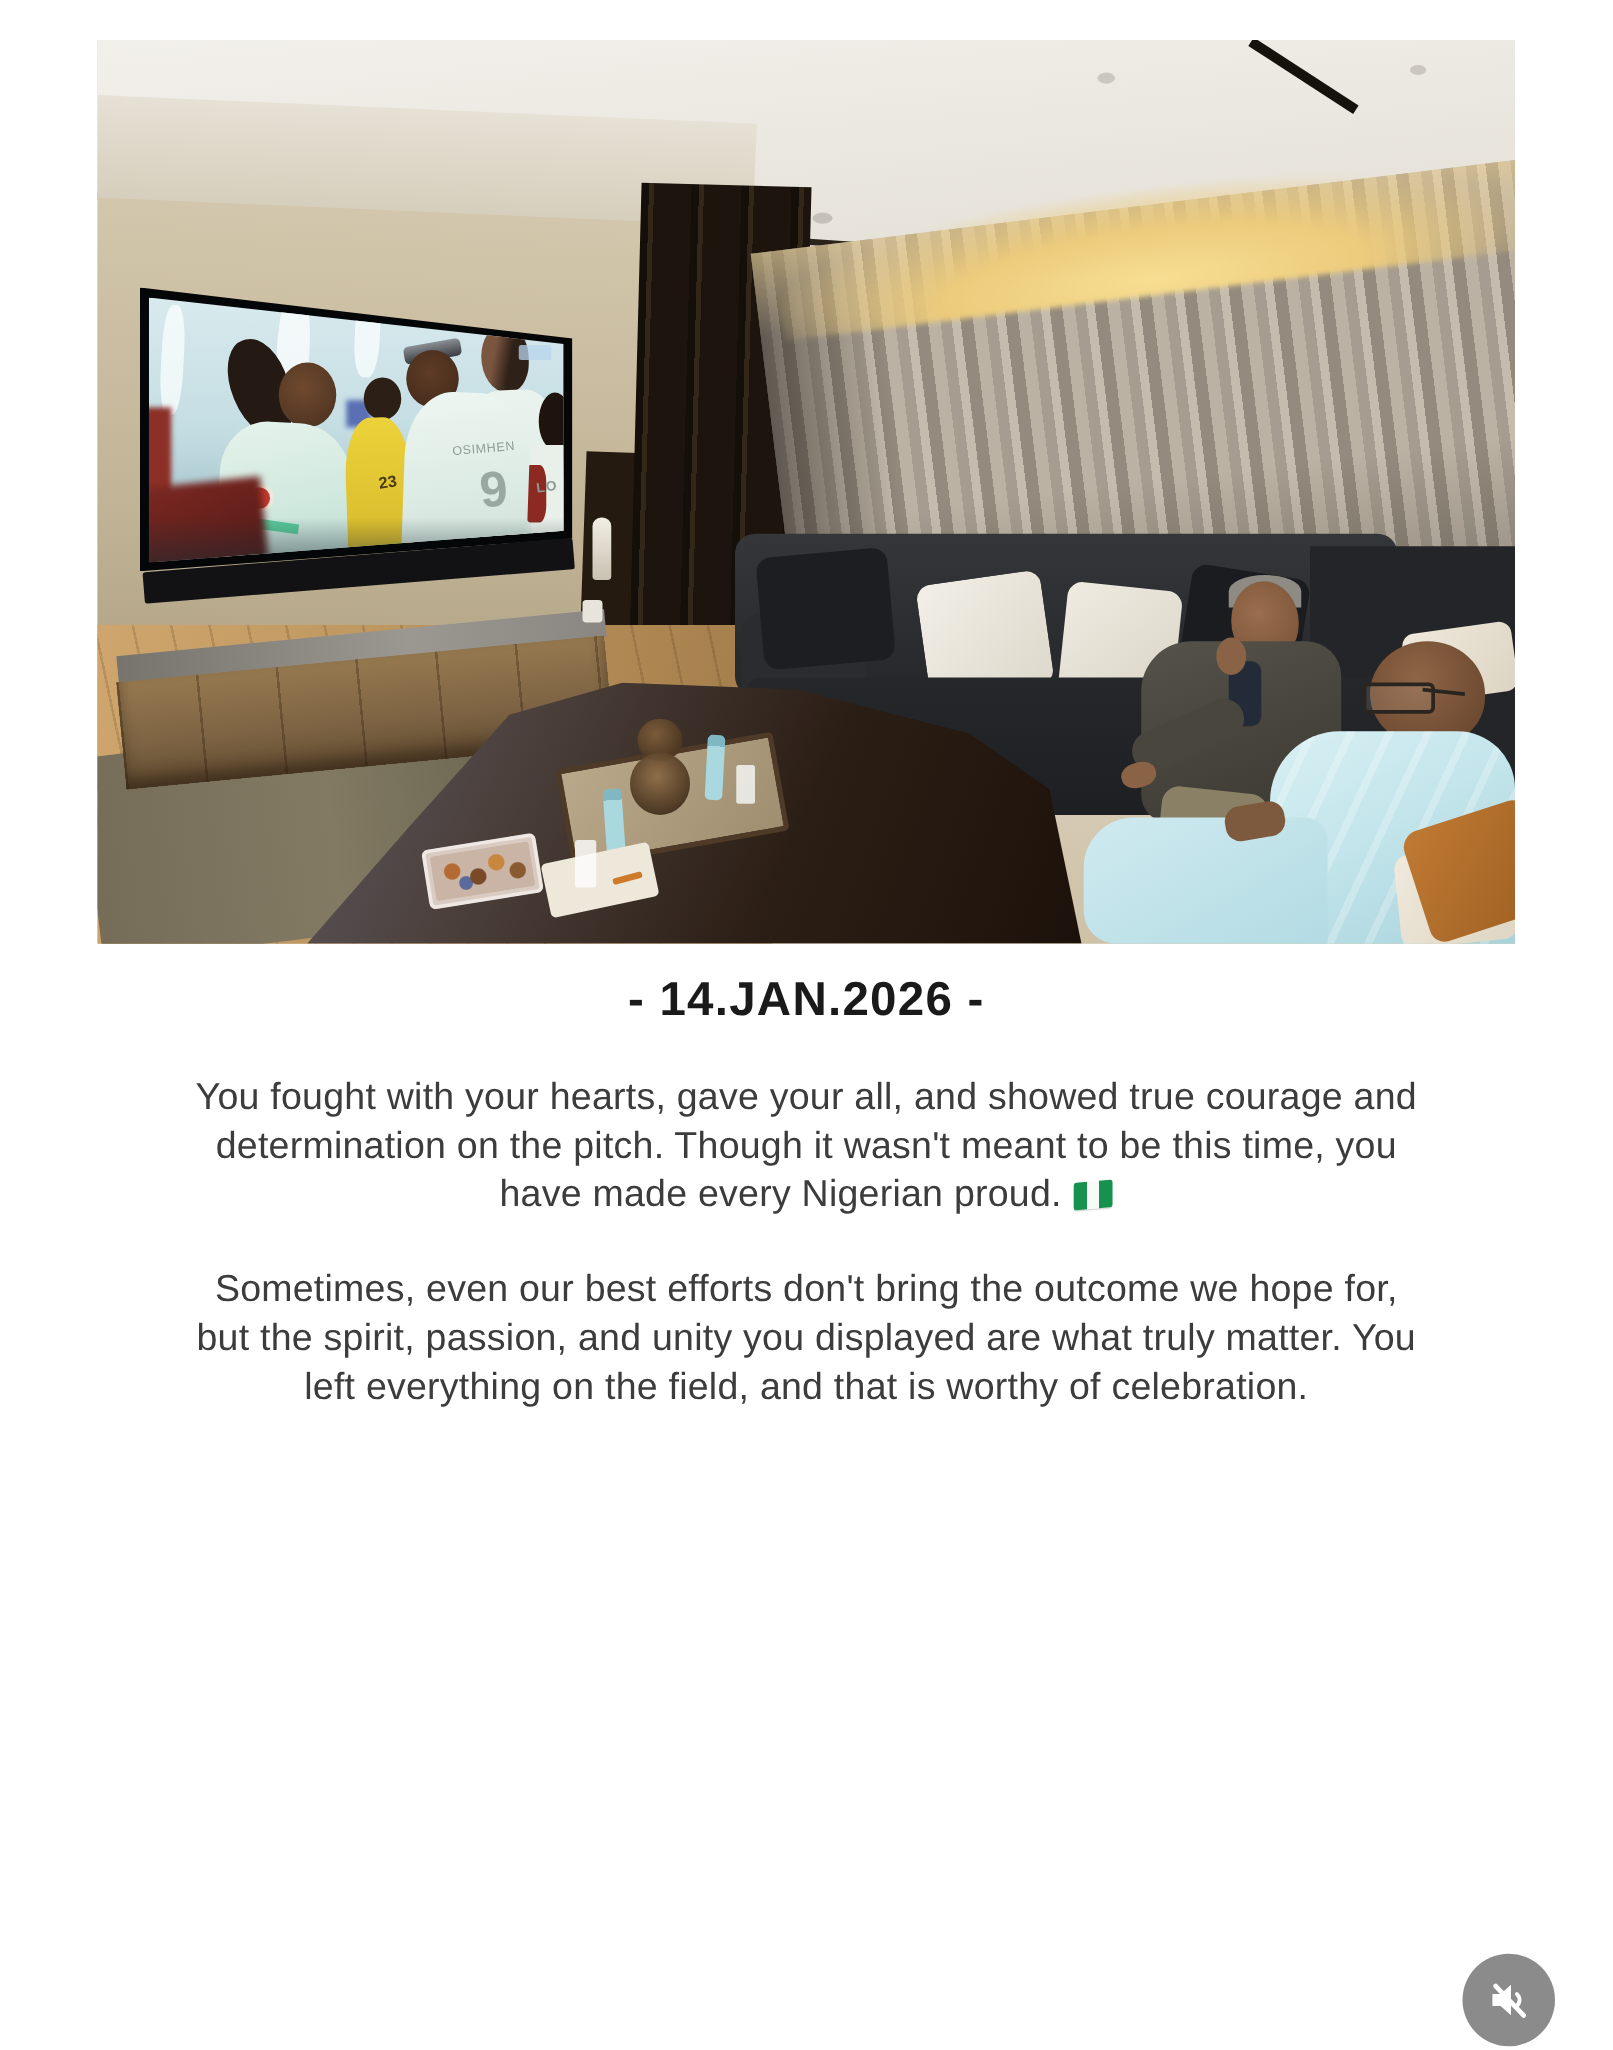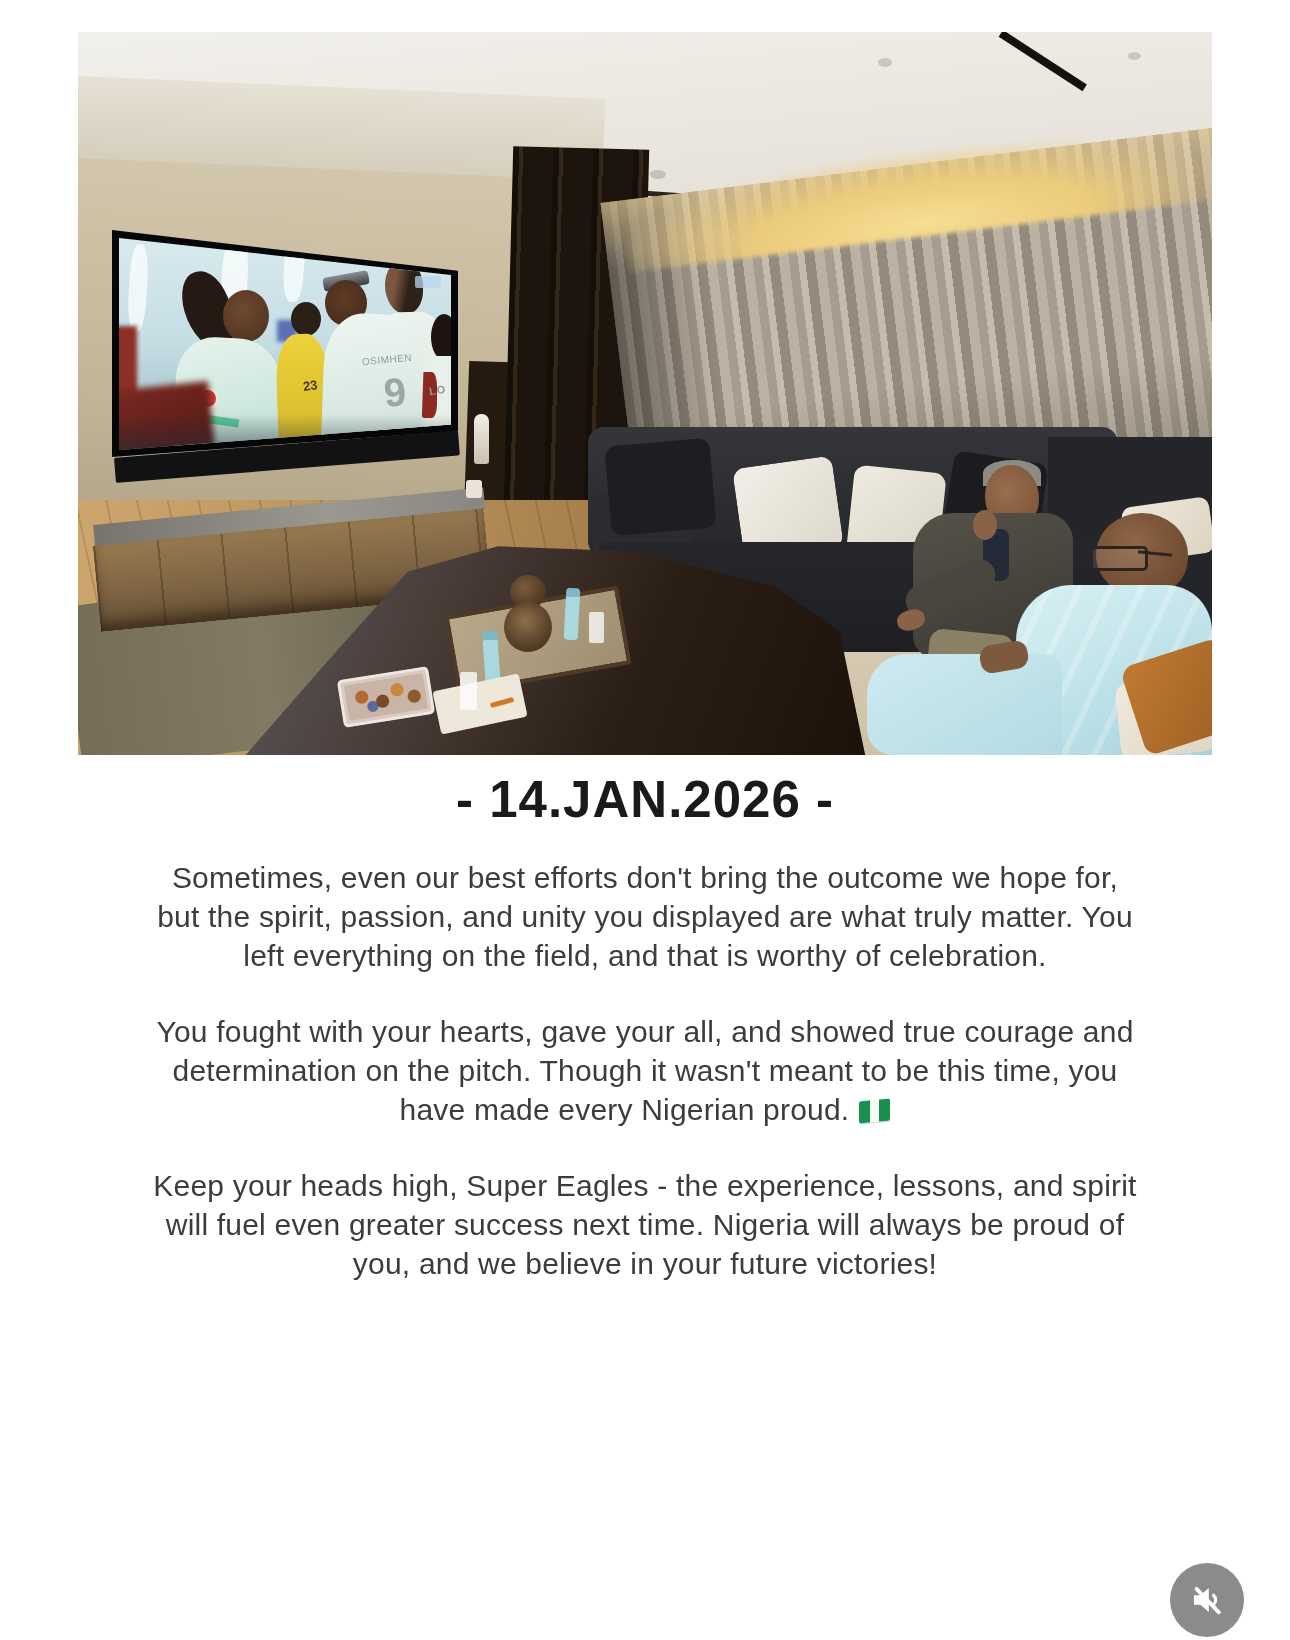--- a/index.html
+++ b/index.html
@@ -209,21 +209,21 @@
     background:
       radial-gradient(circle at 20% 40%, #b46a32 0 6px, transparent 7px),
       radial-gradient(circle at 45% 60%, #7a4a28 0 6px, transparent 7px),
       radial-gradient(circle at 65% 35%, #c8873e 0 6px, transparent 7px),
       radial-gradient(circle at 85% 60%, #8a5a30 0 6px, transparent 7px),
       radial-gradient(circle at 32% 70%, #5a6a9a 0 5px, transparent 6px),
       #c9b4a6; }
 
   
   .letter { position:absolute; left:78px; top:755px; width:1134px; text-align:center; color:#3c3c3c; }
-  .date-heading { margin:24px 0 0; font-size:51px; line-height:42px; font-weight:800;
+  .date-heading { margin:24px 0 0; font-size:38px; line-height:42px; font-weight:800;
     letter-spacing:1px; color:#1a1a1a; }
   .salutation { margin:50px 0 0; }
   .salutation, .para, .signoff { font-size:30px; line-height:39px; font-weight:400; letter-spacing:.2px; }
   .para, .signoff { margin:37px 0 0; }
   .ptext { white-space:pre-line; }
   .flag-ng { display:inline-block; width:31px; height:22px; margin-left:10px; vertical-align:-2px;
     border-radius:2px; transform:skewY(-5deg);
     background:linear-gradient(90deg,#17914e 0 34%, #f8faf8 34% 66%, #17914e 66%);
     box-shadow:0 1px 1px rgba(0,0,0,.18); }
 
@@ -340,29 +340,26 @@
   <div class="napkin"></div>
   <div class="glass-napkin"></div>
   <div class="orange-stick"></div>
   <div class="snackbox">
     <div class="snack-fill"></div>
   </div>
 </div>
 
 <div class="letter">
   <h1 class="date-heading">- 14.JAN.2026 -</h1>
+  <p class="para"><span class="ptext">You fought with your hearts, gave your all, and showed true courage and
+determination on the pitch. Though it wasn't meant to be this time, you
+have made every Nigerian proud.</span><span class="flag-ng"></span></p>
   <p class="para"><span class="ptext">Sometimes, even our best efforts don't bring the outcome we hope for,
 but the spirit, passion, and unity you displayed are what truly matter. You
 left everything on the field, and that is worthy of celebration.</span></p>
-  <p class="para"><span class="ptext">You fought with your hearts, gave your all, and showed true courage and
-determination on the pitch. Though it wasn't meant to be this time, you
-have made every Nigerian proud.</span><span class="flag-ng"></span></p>
-  <p class="para"><span class="ptext">Keep your heads high, Super Eagles - the experience, lessons, and spirit
-will fuel even greater success next time. Nigeria will always be proud of
-you, and we believe in your future victories!</span></p>
 </div>
 
 <button class="mute-btn" aria-label="Muted">
   <span style="display:flex;">
     <svg width="38" height="38" viewBox="0 0 32 32" xmlns="http://www.w3.org/2000/svg">
       <path d="M5 12 v8 h5.5 l7 6.2 V5.8 l-7 6.2 z" fill="#ffffff"></path>
       <path d="M21.5 12 a5.4 5.4 0 0 1 0 8" stroke="#ffffff" stroke-width="2.6" fill="none" stroke-linecap="round"></path>
       <line x1="7.2" y1="6.6" x2="26" y2="26.4" stroke="#ffffff" stroke-width="3.2" stroke-linecap="round"></line>
     </svg>
   </span>

